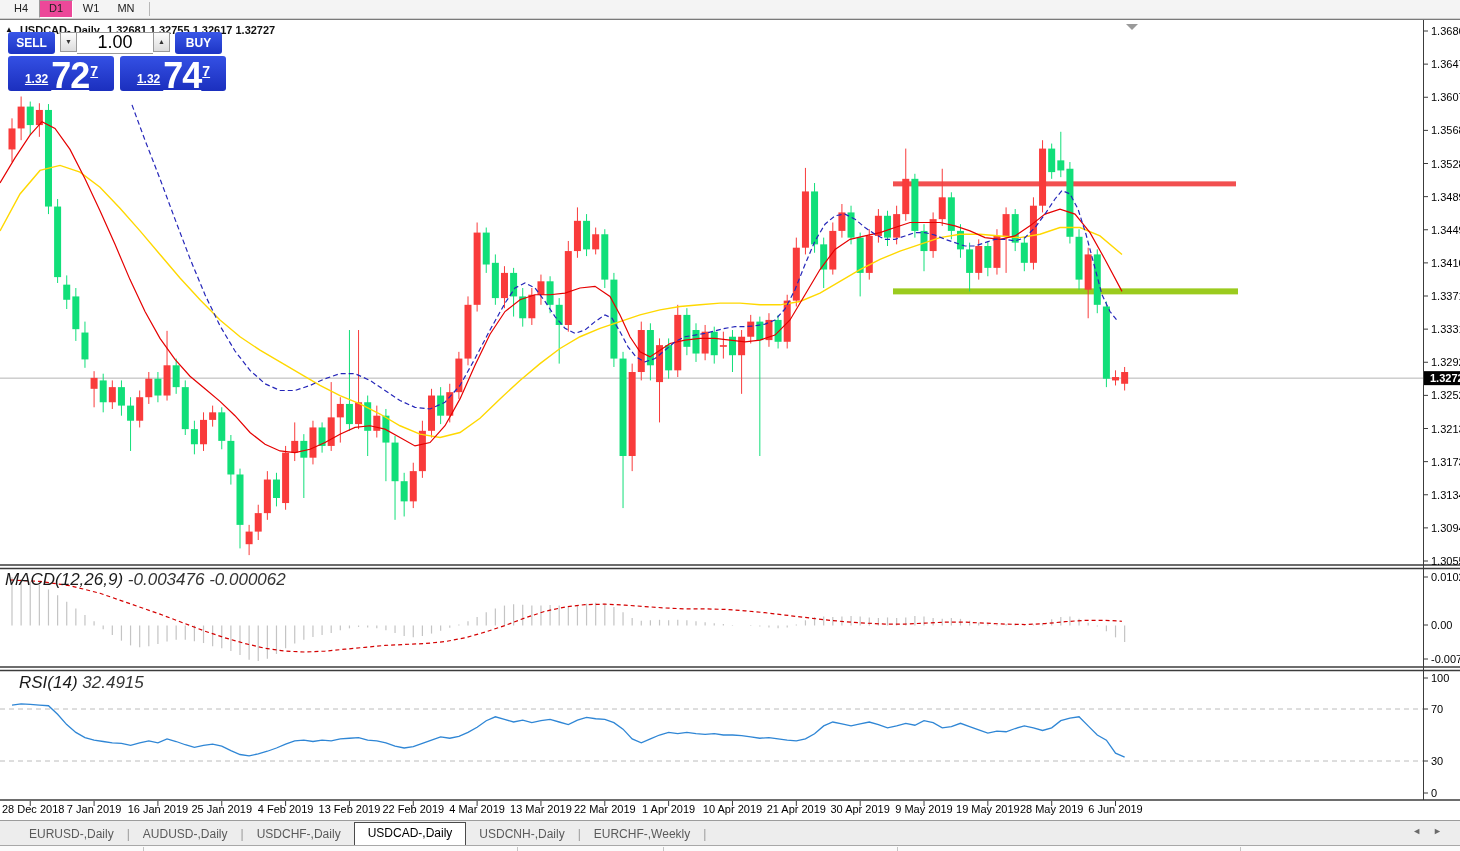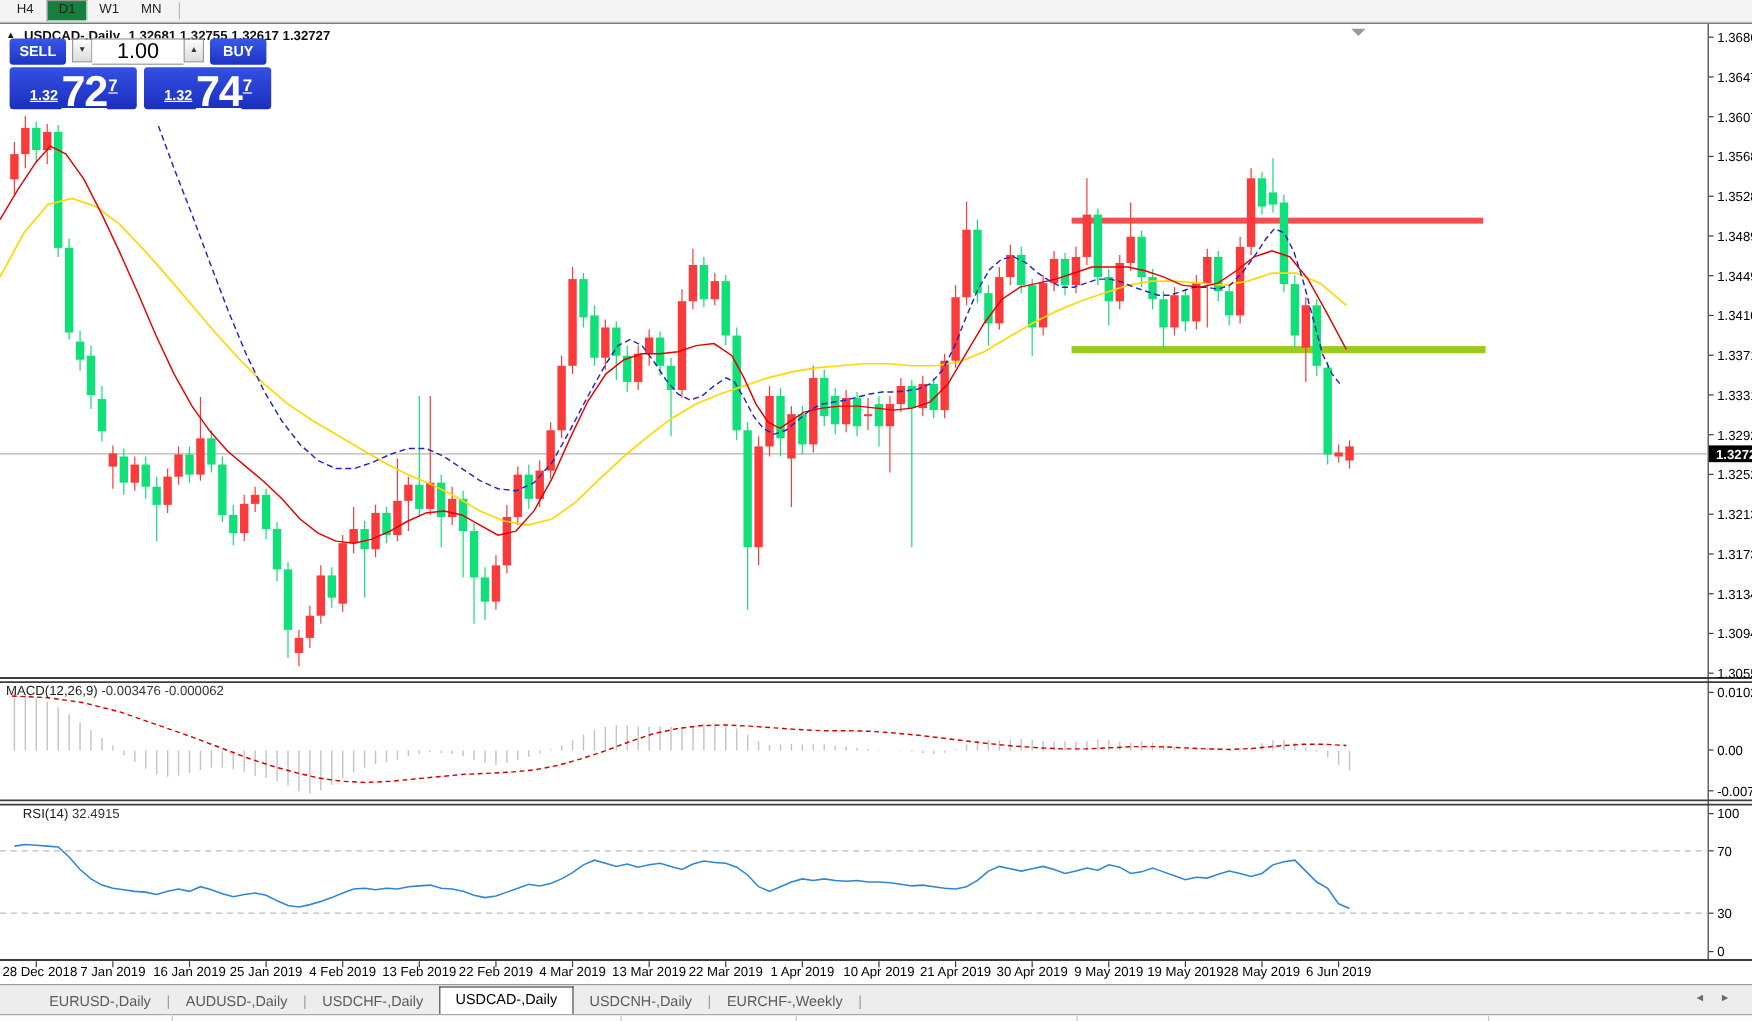--- a/index.html
+++ b/index.html
@@ -3,21 +3,21 @@
 <meta charset="utf-8">
 <style>
   html,body{margin:0;padding:0;background:#fff;width:1460px;height:851px;overflow:hidden;
     font-family:"Liberation Sans","DejaVu Sans",sans-serif;-webkit-font-smoothing:none;}
   #app{position:relative;width:1460px;height:851px;background:#fff;}
   
   #tf-toolbar{position:absolute;left:0;top:0;width:1460px;height:19px;background:#f4f4f4;
     border-bottom:1px solid #cfcfcf;display:flex;align-items:center;padding-left:4px;box-sizing:border-box;}
   .tf-btn{min-width:26px;height:16px;line-height:15px;text-align:center;font-size:11px;color:#222;
     margin-right:1px;padding:0 3px;border:1px solid transparent;cursor:default;}
-  .tf-btn.active{background:#15803d;border:1px solid #9a9a9a;border-right-color:#fff;border-bottom-color:#fff;}
+  .tf-btn.active{background:#ec4899;border:1px solid #9a9a9a;border-right-color:#fff;border-bottom-color:#fff;}
   .tf-sep{width:1px;height:14px;background:#b8b8b8;margin:0 5px;}
   
   #chart-svg{position:absolute;left:0;top:0;}
   #chart-title{position:absolute;left:5px;top:24px;font-size:11px;font-weight:700;color:#111;
     display:flex;align-items:center;gap:7px;white-space:nowrap;}
   #chart-title .tri{font-size:8px;position:relative;top:-1px;}
   
   #trade-panel{position:absolute;left:8px;top:32px;width:218px;}
   #tp-row1{display:flex;height:22px;gap:0;}
   .tp-btn{width:47px;height:22px;background:linear-gradient(#3a57e8,#1c34c4);color:#fff;font-size:12px;
@@ -27,24 +27,24 @@
   #tp-lot{width:76px;height:20px;border:1px solid #9a9a9a;border-left:none;border-right:none;
     font-size:18px;color:#000;text-align:center;line-height:19px;background:#fff;}
   .tp-gap{width:5px;}
   #tp-row2{display:flex;margin-top:2px;gap:6px;}
   .tp-tile{width:106px;height:35px;background:linear-gradient(#3450e4,#1b2fbe);border-radius:3px;color:#fff;
     display:flex;align-items:flex-end;justify-content:center;padding-bottom:2px;box-sizing:border-box;cursor:pointer;text-decoration:underline;}
   .tp-small{font-size:12px;font-weight:700;margin-right:3px;margin-bottom:3px;}
   .tp-big{font-size:36px;font-weight:700;line-height:26px;letter-spacing:-1px;}
   .tp-sup{font-size:14px;font-weight:700;position:relative;top:-10px;left:1px;}
   
-  .pane-label{position:absolute;font-size:11px;color:#1a1a1a;white-space:nowrap;}
+  .pane-label{position:absolute;font-size:17px;color:#1a1a1a;white-space:nowrap;font-style:italic;}
   
   #tab-bar{position:absolute;left:0;top:820px;width:1460px;height:25px;background:#ededed;
-    border-top:1px solid #9c9c9c;display:flex;align-items:flex-end;padding-left:28px;box-sizing:border-box;font-size:12px;}
+    border-top:1px solid #9c9c9c;display:flex;align-items:flex-end;padding-left:16px;box-sizing:border-box;font-size:12px;}
   .tab{padding:3px 13px 4px 13px;color:#5a5a5a;white-space:nowrap;cursor:pointer;}
   .tab.active{background:#fff;border:1px solid #4a4a4a;border-bottom:none;color:#000;padding-bottom:5px;}
   .tab-pipe{color:#9a9a9a;padding-bottom:4px;}
   #tab-nav{position:absolute;right:6px;top:826px;font-size:9px;color:#6a6a6a;letter-spacing:12px;cursor:pointer;}
   #status-strip{position:absolute;left:0;top:845px;width:1460px;height:6px;background:#fbfbfb;border-top:1px solid #a8a8a8;}
   .status-div{position:absolute;top:1px;width:1px;height:5px;background:#c4c4c4;}
 </style>
 </head>
 <body>
 

